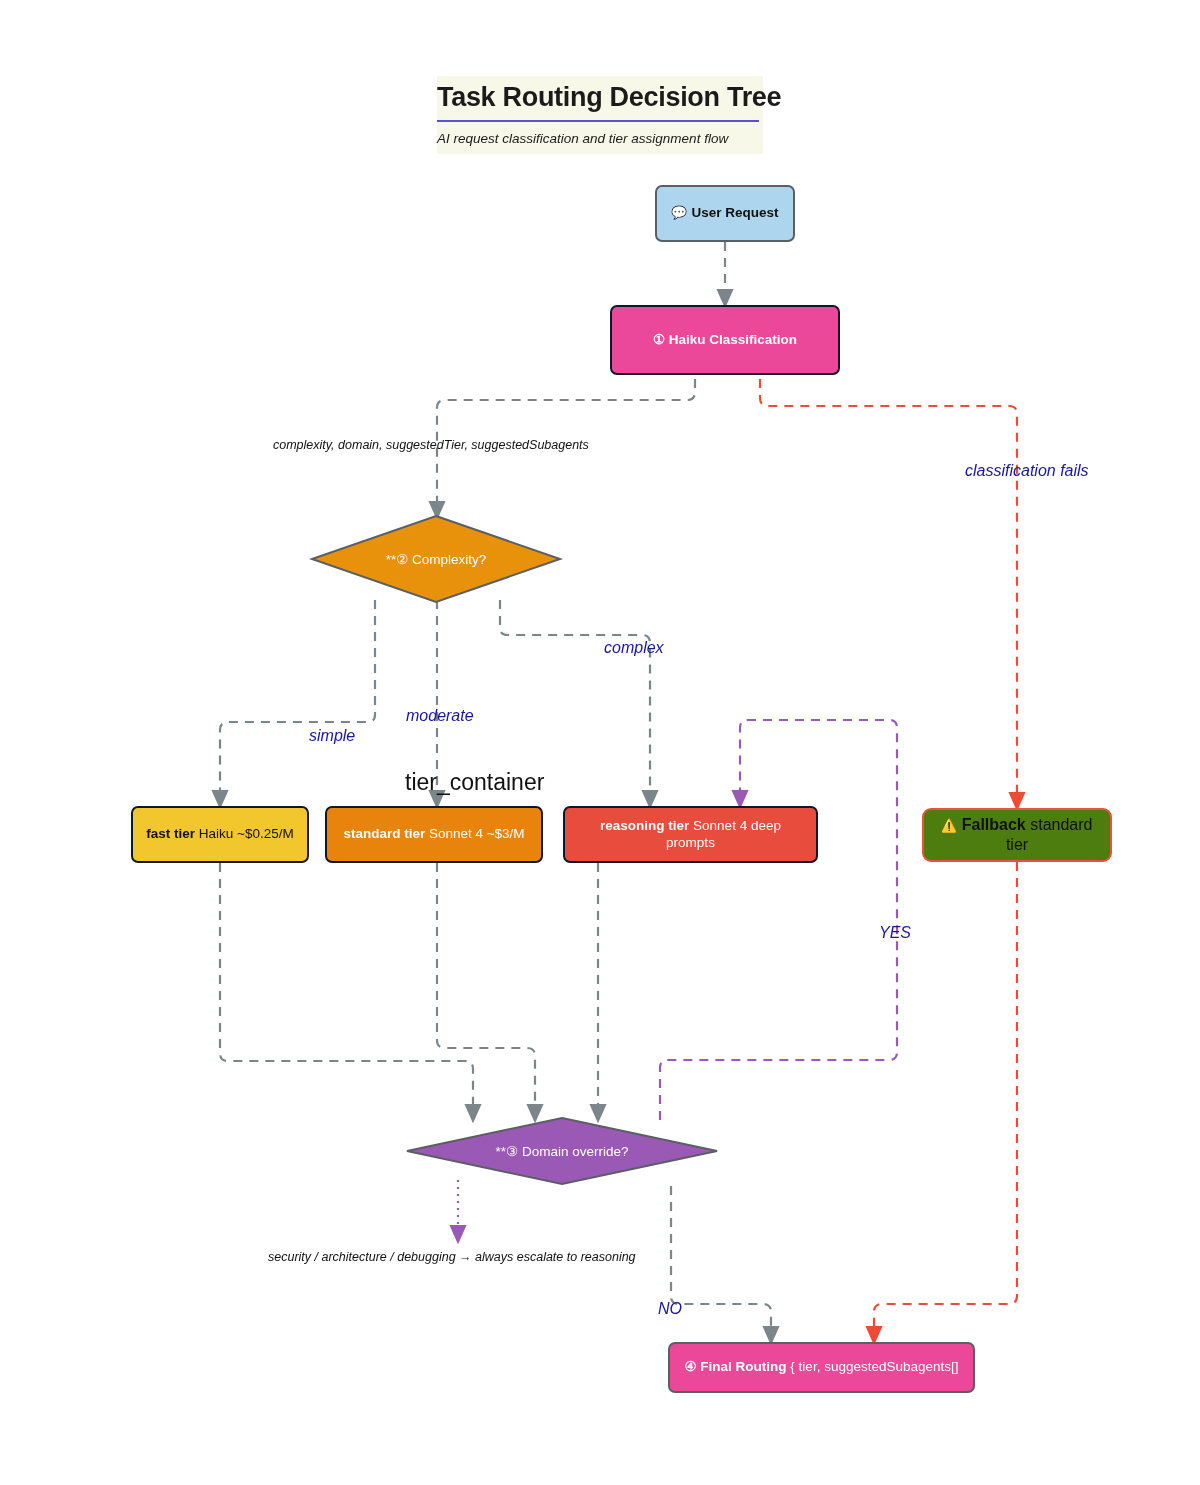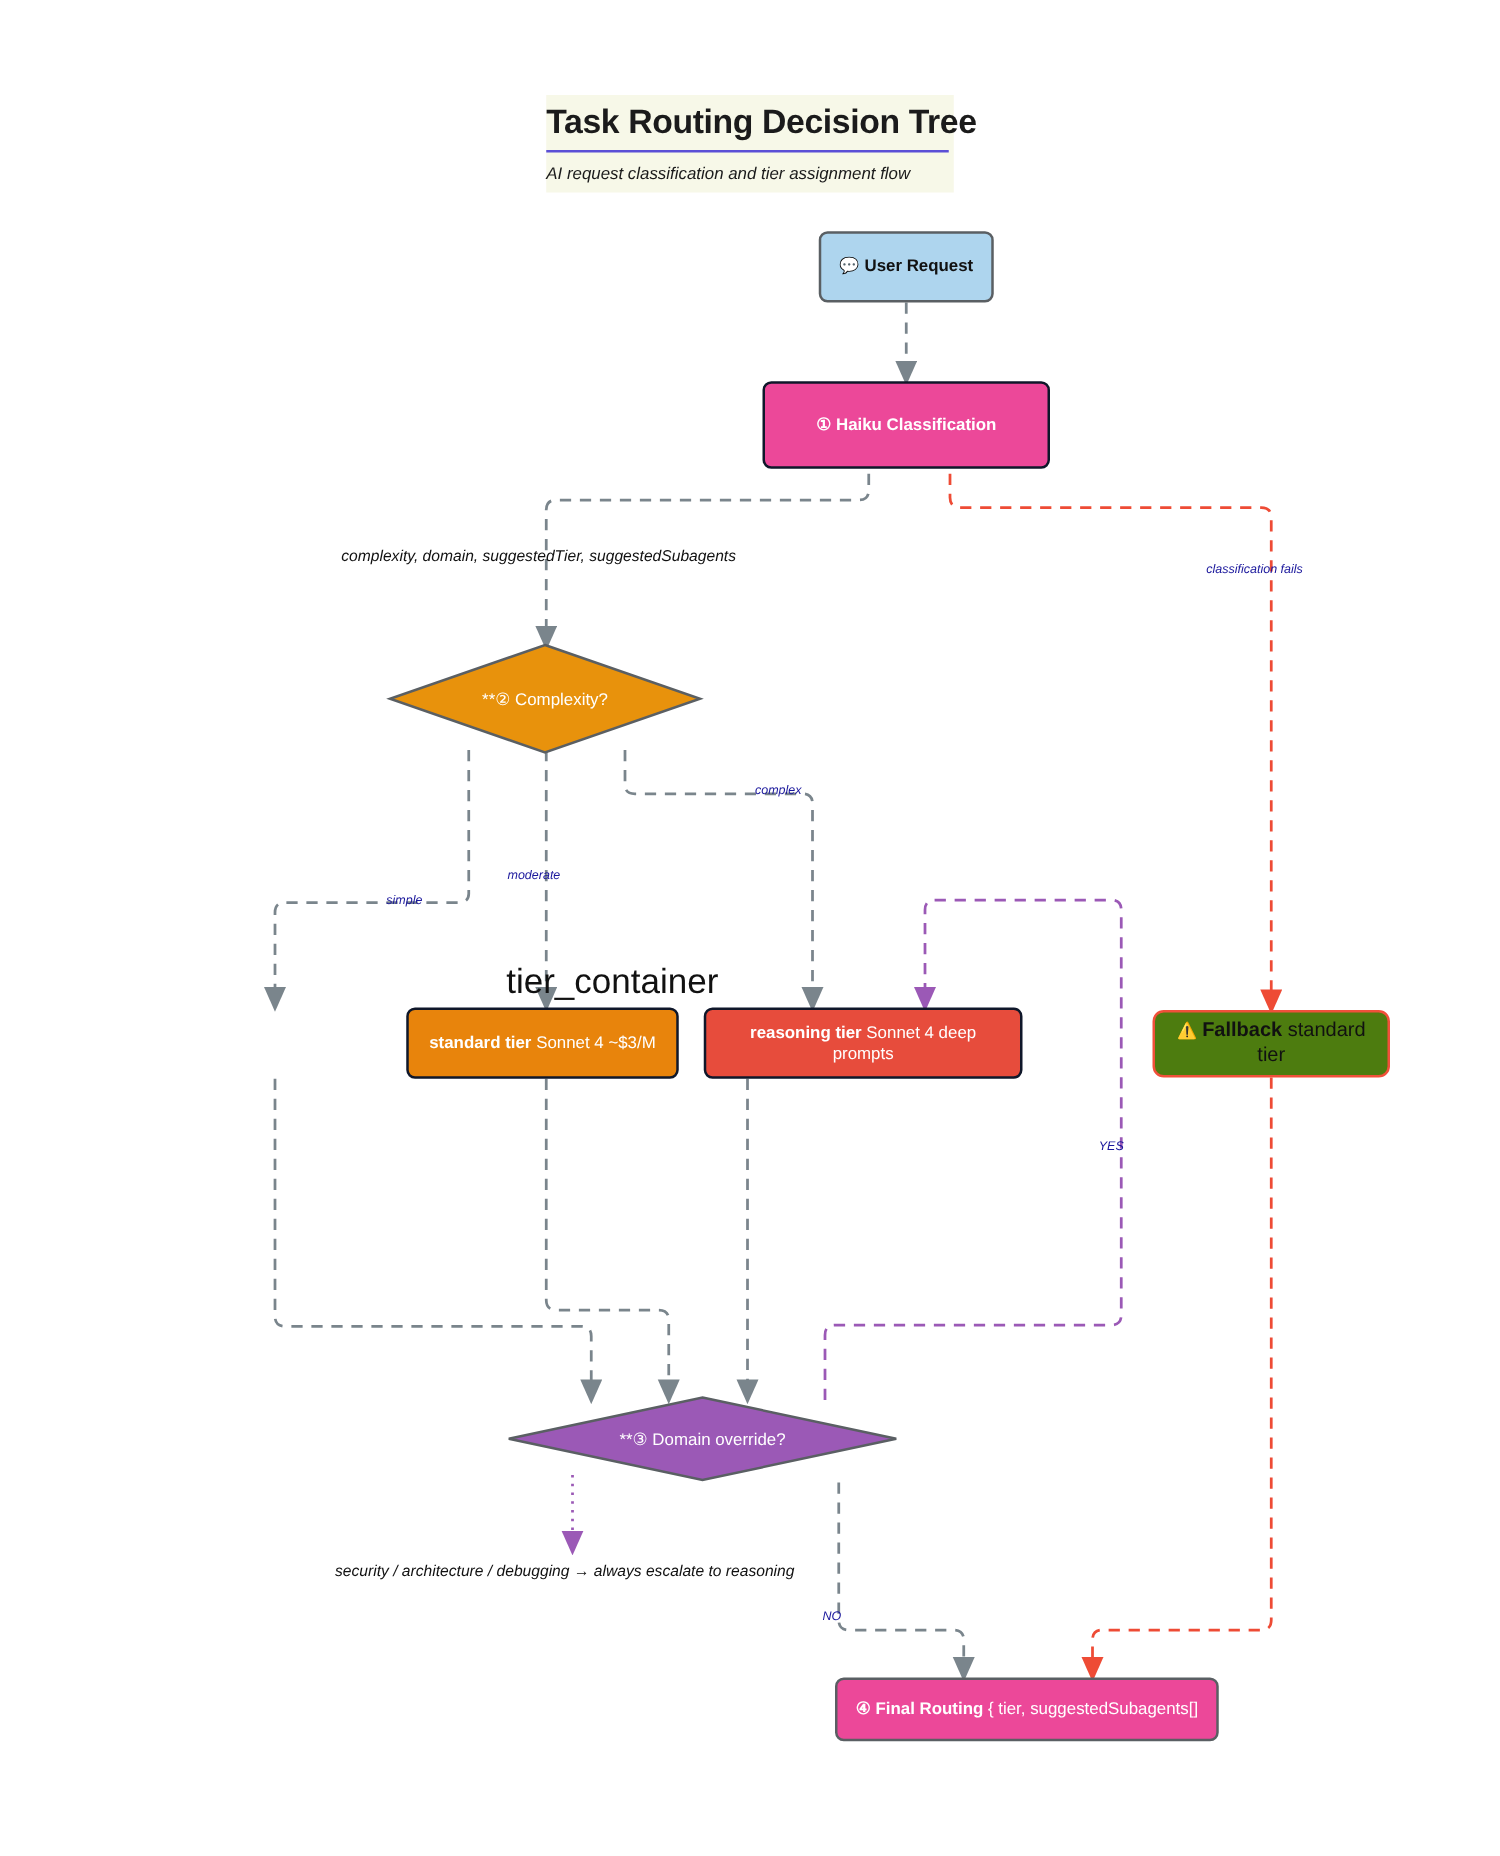--- a/index.html
+++ b/index.html
@@ -121,35 +121,36 @@
     position: absolute;
     color: #ffffff;
     font-size: 13.5px;
     white-space: nowrap;
     text-align: center;
   }
   
   .edge-label {
     position: absolute;
     color: #1a179c;
-    font-size: 10px;
+    font-size: 16px;
     font-style: italic;
     white-space: nowrap;
+    margin-top: 12px;
   }
   .note-label {
     position: absolute;
     color: #111111;
     font-size: 12.5px;
     font-style: italic;
     white-space: nowrap;
   }
   .subgraph-label {
     position: absolute;
     color: #111111;
-    font-size: 28px;
+    font-size: 23px;
     white-space: nowrap;
   }
 </style>
 </head>
 <body>
 
 <div id="canvas">
 
   <svg class="layer-svg" viewBox="0 0 1200 1485">
     <defs>
@@ -214,20 +215,25 @@
   <div class="node rect-node n-haiku">
     <span class="label">
       <span class="b">① Haiku Classification</span>
     </span>
   </div>
 
   <div class="diamond-label" style="left:336px; top:551px; width:200px;">**② Complexity?</div>
 
   <div class="subgraph-label" style="left:405px; top:769px;">tier_container</div>
 
+  <div class="node rect-node n-fast">
+    <span class="label">
+      <span class="b">fast tier</span><span> Haiku ~$0.25/M</span>
+    </span>
+  </div>
 
   <div class="node rect-node n-standard">
     <span class="label">
       <span class="b">standard tier</span><span> Sonnet 4 ~$3/M</span>
     </span>
   </div>
 
   <div class="node rect-node n-reasoning">
     <span class="label">
       <span class="b">reasoning tier</span><span> Sonnet 4 deep prompts</span>

